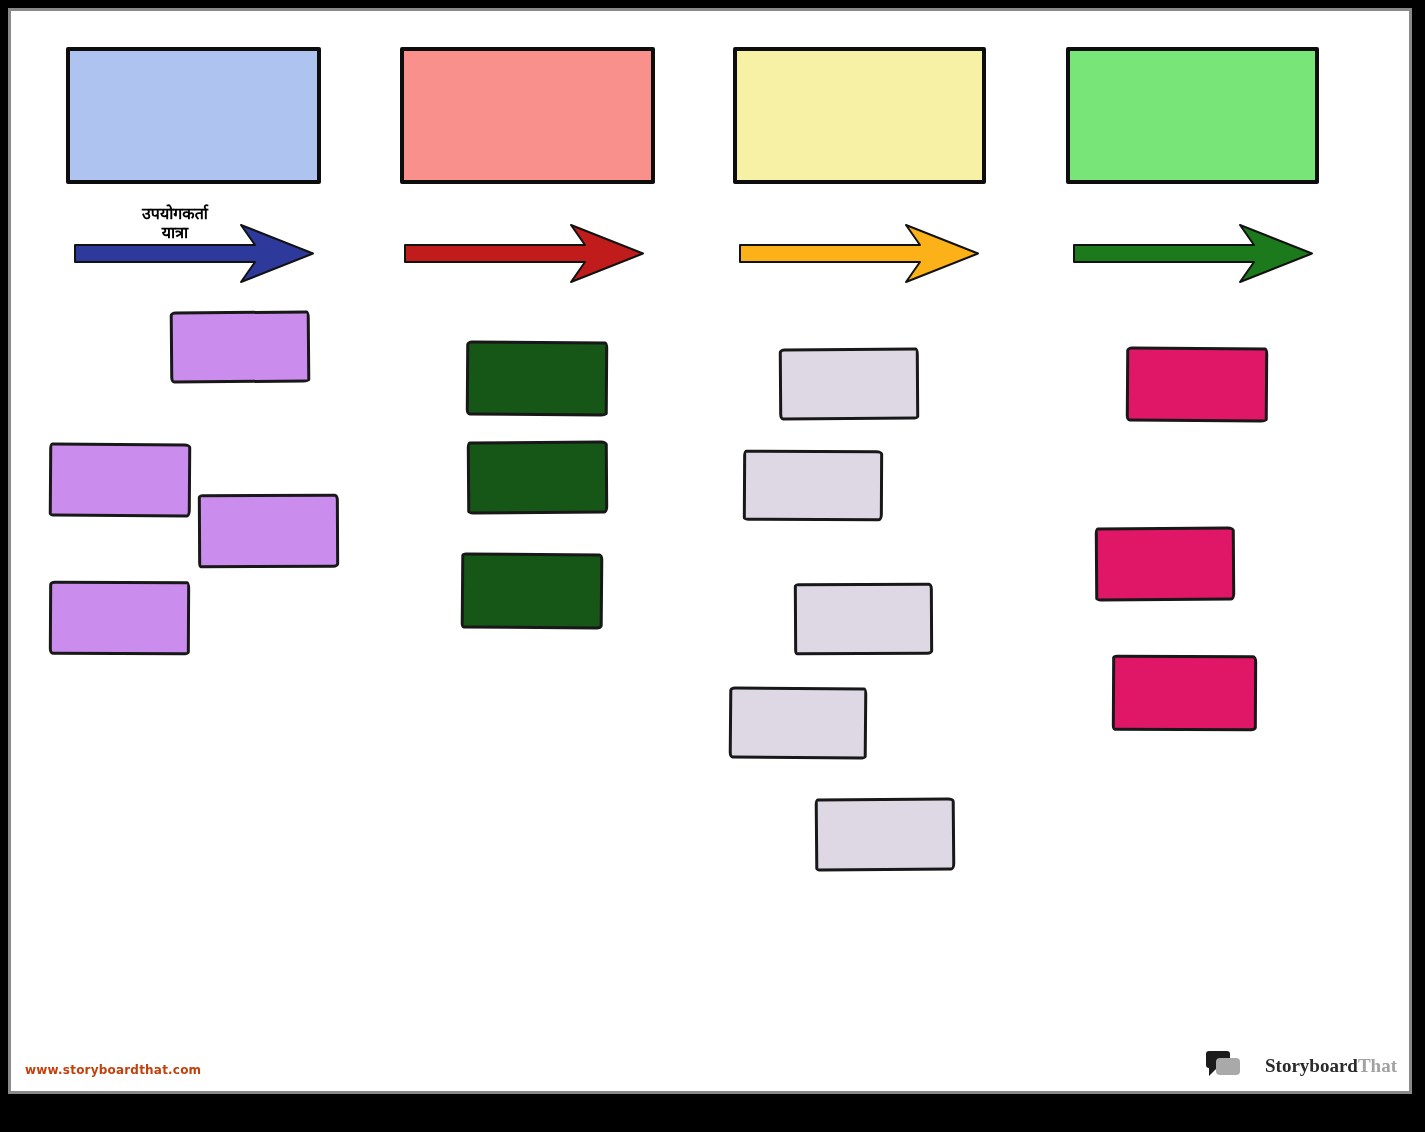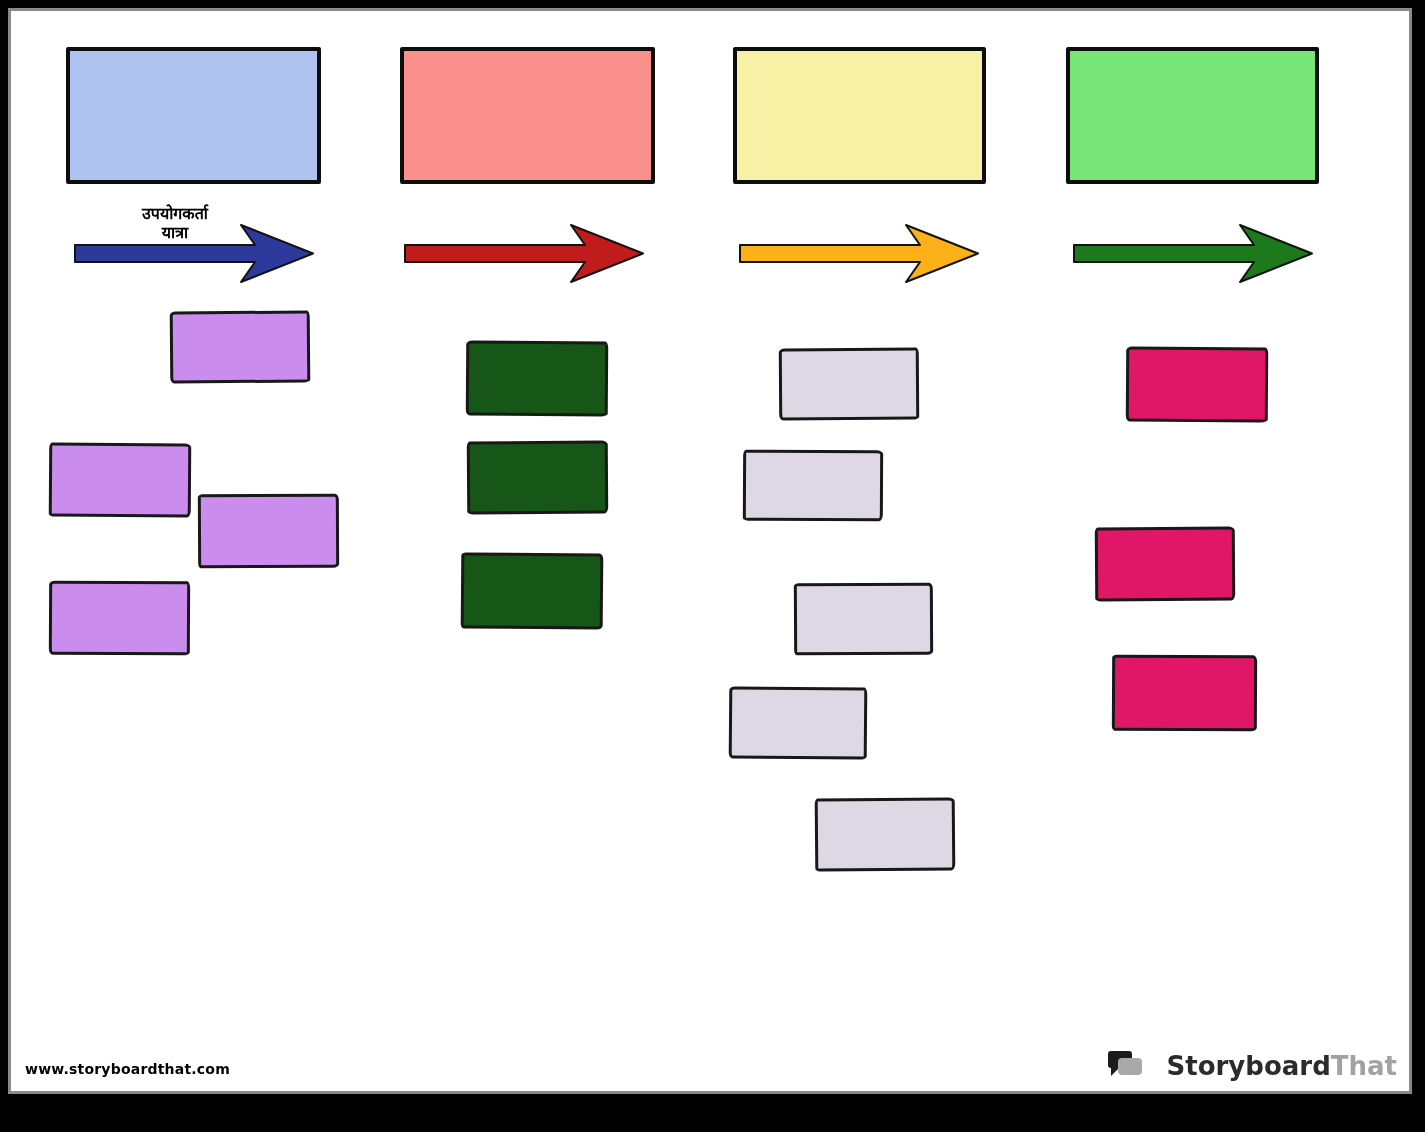--- a/index.html
+++ b/index.html
@@ -39,33 +39,34 @@
     text-align:center;
     font-weight:bold;
     font-size:16px;
     line-height:19px;
     color:#000000;
   }
 
   .footer-url {
     position:absolute;
     left:14px; bottom:14px;
-    font-size:14px;
+    font-size:12px;
     font-weight:bold;
-    color:#000000;
+    color:#c2410c;
     letter-spacing:0.2px;
   }
 
   .logo {
     position:absolute;
     right:12px; bottom:10px;
     display:flex;
     align-items:center;
     gap:24px;
-    font-size:26px;
+    font-size:19px;
+    font-family:Liberation Serif, serif;
   }
   .logo-text { white-space:nowrap; }
   .logo-dark { color:#2b2b2b; font-weight:600; }
   .logo-gray { color:#a2a2a2; font-weight:600; }
 </style>
 </head>
 <body>
 
 <div class="canvas">
   <div class="content" id="content">

